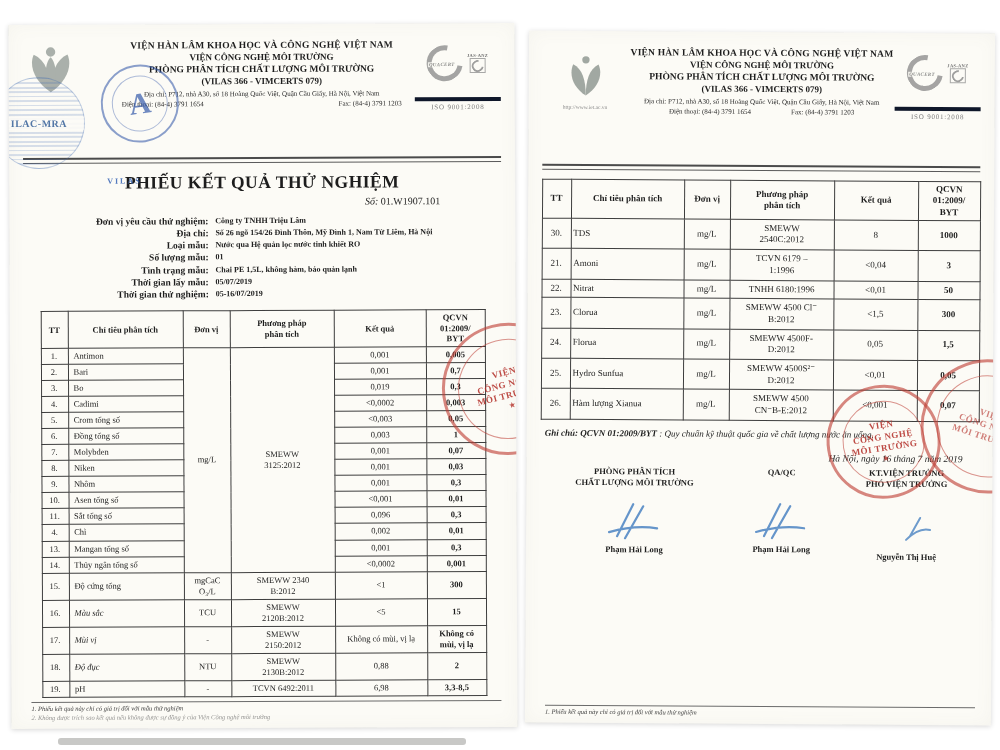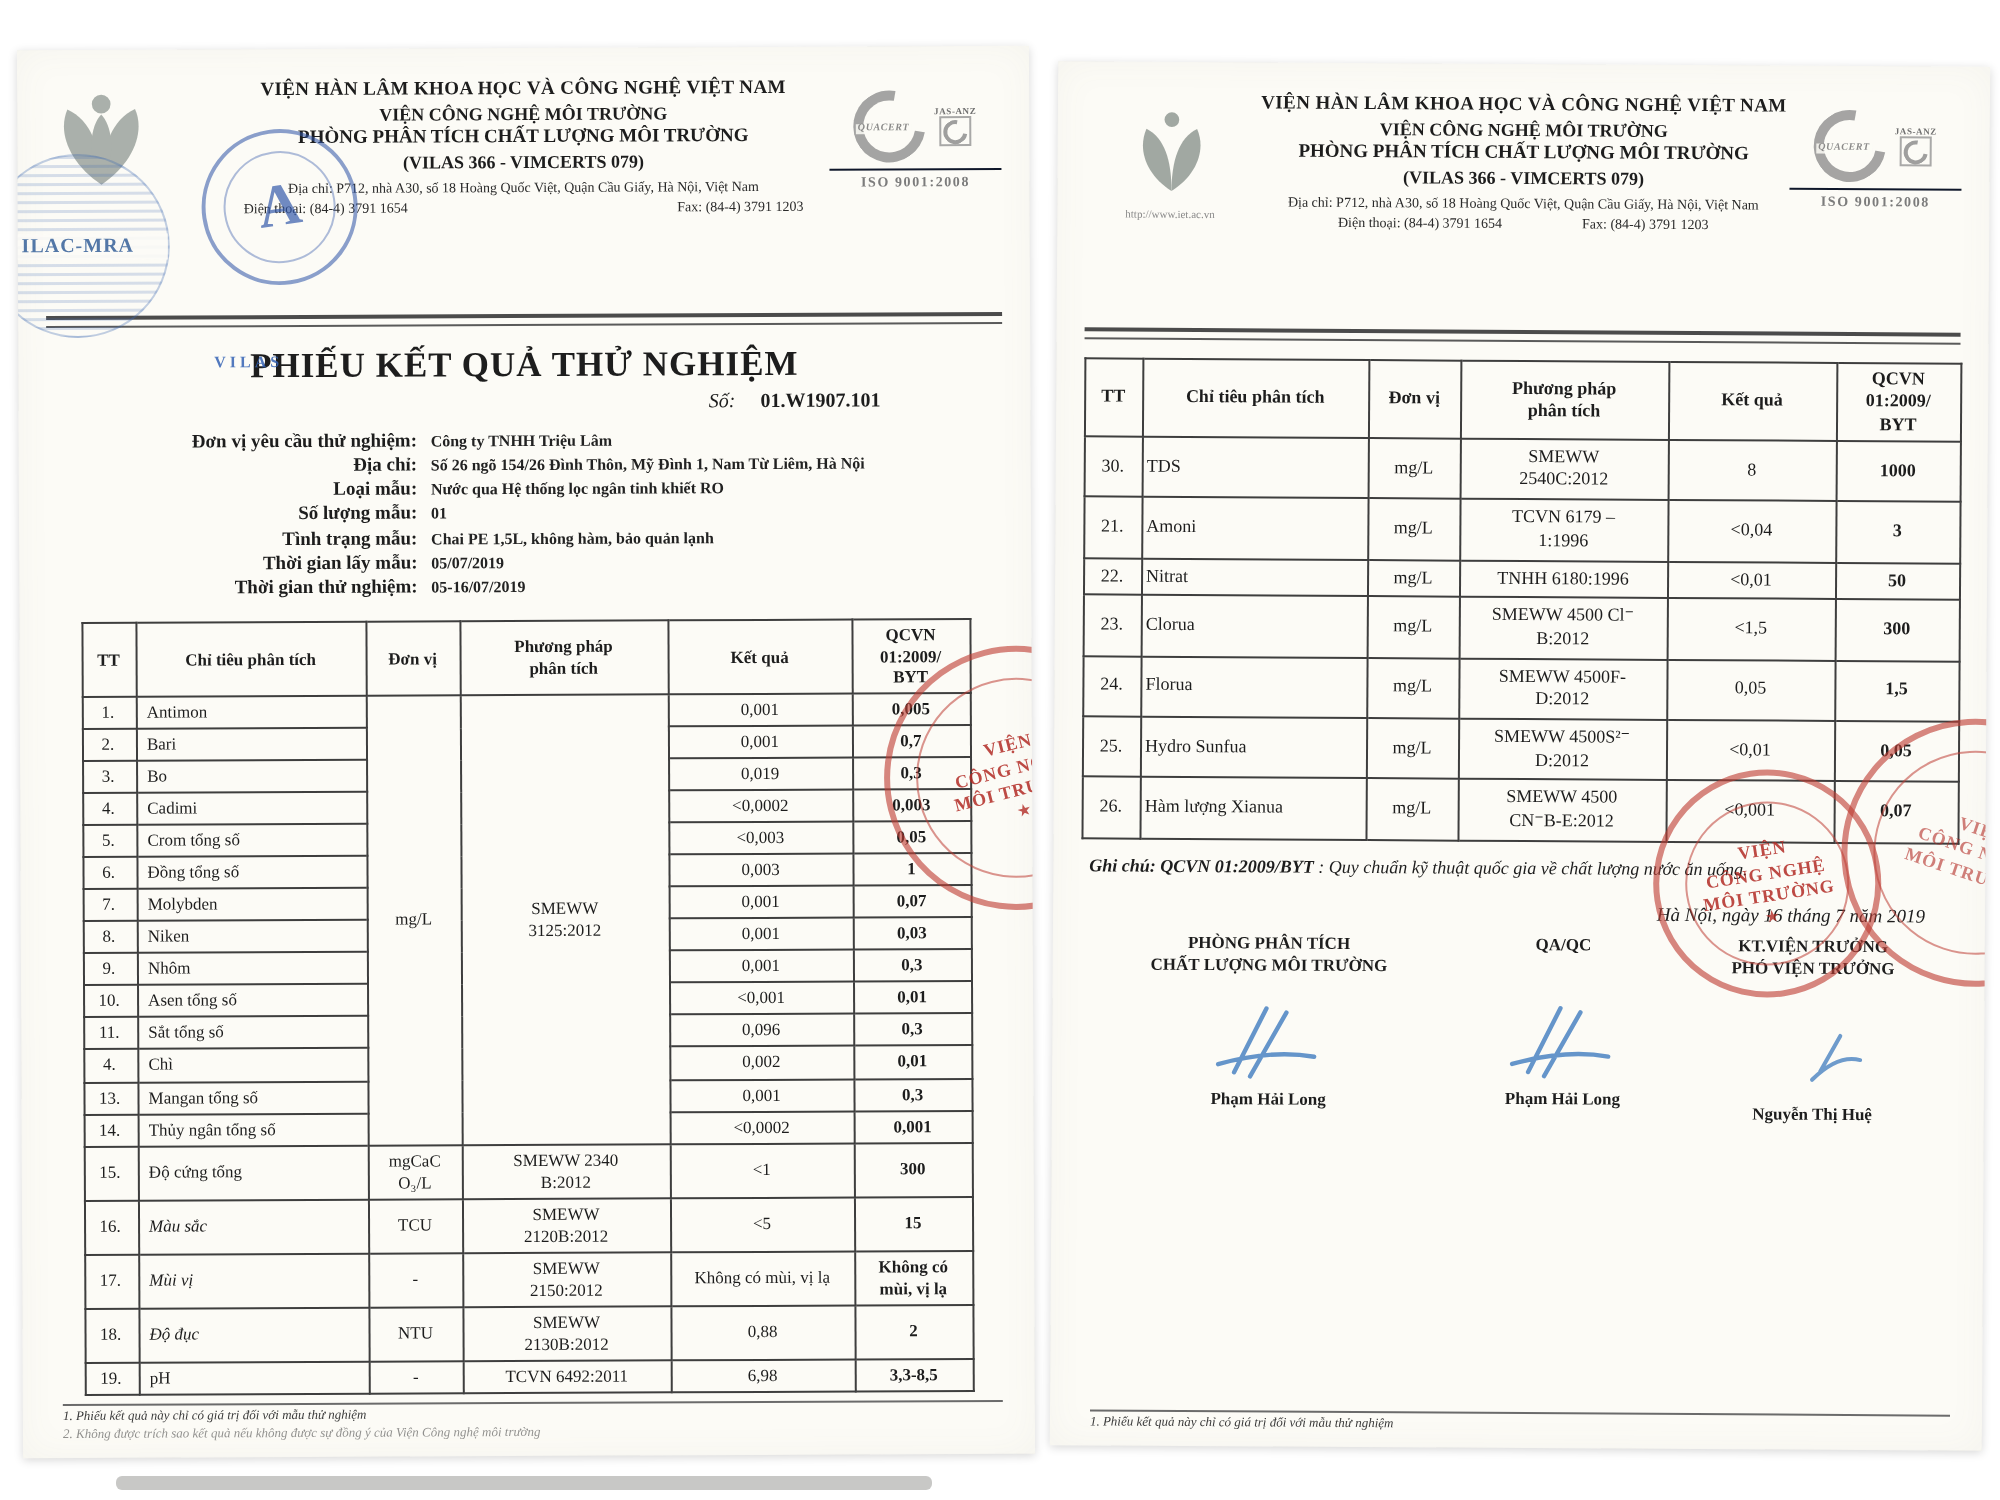--- a/index.html
+++ b/index.html
@@ -30,21 +30,21 @@
 
   
   .certs{position:absolute;top:22px;right:14px;width:86px;text-align:center;}
   .certrow{display:flex;align-items:center;justify-content:center;gap:4px;}
   .bigC{width:26px;height:26px;border:5px solid #8f8f8f;border-right-color:transparent;border-radius:50%;transform:rotate(-35deg);position:relative;opacity:.8;}
   .quacert-txt{position:absolute;left:-4px;top:10px;transform:rotate(35deg);font-size:5px;font-weight:bold;font-style:italic;color:#6f6f6f;background:rgba(252,251,246,.85);padding:0 1px;letter-spacing:.3px;}
   .jasanz{display:flex;flex-direction:column;align-items:center;}
   .jasanz-label{font-size:4.5px;font-weight:bold;color:#6f6f6f;letter-spacing:.3px;}
   .smallC{width:14px;height:13px;border:1px solid #9a9a9a;display:flex;align-items:center;justify-content:center;opacity:.85;}
   .smallC span{width:8px;height:8px;border:2.5px solid #8f8f8f;border-right-color:transparent;border-radius:50%;display:block;transform:rotate(-35deg);}
-  .iso{font-size:7px;font-weight:bold;color:#7c7c7c;letter-spacing:.8px;border-top:1px solid #0f172a;margin-top:3px;padding-top:2px;}
+  .iso{font-size:7px;font-weight:normal;color:#7c7c7c;letter-spacing:.8px;border-top:4px solid #0f172a;margin-top:16px;padding-top:2px;}
 
   
   .logo-wrap{position:absolute;left:16px;top:18px;width:110px;}
   .iet-url{font-size:5.5px;color:#8a8a8a;margin-top:1px;}
 
   
   .ilac-stamp{
     position:absolute;left:-16px;top:52px;width:90px;height:90px;border-radius:50%;
     background:repeating-linear-gradient(180deg,rgba(62,105,178,.22) 0 1.5px,transparent 1.5px 4.5px);
     border:1.5px solid rgba(62,105,178,.35);display:flex;align-items:center;justify-content:center;opacity:.9;
@@ -57,21 +57,21 @@
   }
   .acc-stamp::after{content:"";position:absolute;inset:9px;border:1px solid rgba(46,85,168,.45);border-radius:50%;}
   .acc-A{font-size:30px;color:rgba(46,85,168,.8);font-weight:bold;line-height:1;}
   .vilas-mark{position:absolute;left:96px;top:286px;font-size:8px;font-weight:bold;color:rgba(52,98,180,.85);letter-spacing:2px;}
   #page-left .vilas-mark{top:auto;left:98px;margin-top:0;}
 
   
   .title{ text-align:center;font-size:17.5px;font-weight:bold;letter-spacing:.5px;margin-top:9px;}
   .doc-no{width:440px;margin:3px auto 0 auto;text-align:right;font-size:10px;padding-right:42px;box-sizing:border-box;}
   .doc-no .lbl{font-style:italic;}
-  .doc-no .val{font-weight:bold;margin-left:10px;}
+  .doc-no .val{font-weight:normal;}
 
   
   .info{margin:8px 0 0 34px;}
   .info-row{display:flex;font-size:9.5px;line-height:1.28;}
   .info-label{width:162px;font-weight:bold;flex:none;text-align:right;}
   .info-colon{width:10px;font-weight:bold;flex:none;}
   .info-value{font-weight:bold;font-size:8px;padding-top:1px;color:#222;}
 
   
   table{border-collapse:collapse;table-layout:fixed;margin:10px auto 0 auto;}
@@ -192,21 +192,21 @@
         <span class="info-value">Công ty TNHH Triệu Lâm</span>
       </div>
       <div class="info-row">
         <span class="info-label">Địa chỉ</span>
         <span class="info-colon">:</span>
         <span class="info-value">Số 26 ngõ 154/26 Đình Thôn, Mỹ Đình 1, Nam Từ Liêm, Hà Nội</span>
       </div>
       <div class="info-row">
         <span class="info-label">Loại mẫu</span>
         <span class="info-colon">:</span>
-        <span class="info-value">Nước qua Hệ thống lọc ngân tinh khiết RO</span>
+        <span class="info-value">Nước qua Hệ quản lọc nước tinh khiết RO</span>
       </div>
       <div class="info-row">
         <span class="info-label">Số lượng mẫu</span>
         <span class="info-colon">:</span>
         <span class="info-value">01</span>
       </div>
       <div class="info-row">
         <span class="info-label">Tình trạng mẫu</span>
         <span class="info-colon">:</span>
         <span class="info-value">Chai PE 1,5L, không hàm, bảo quản lạnh</span>

